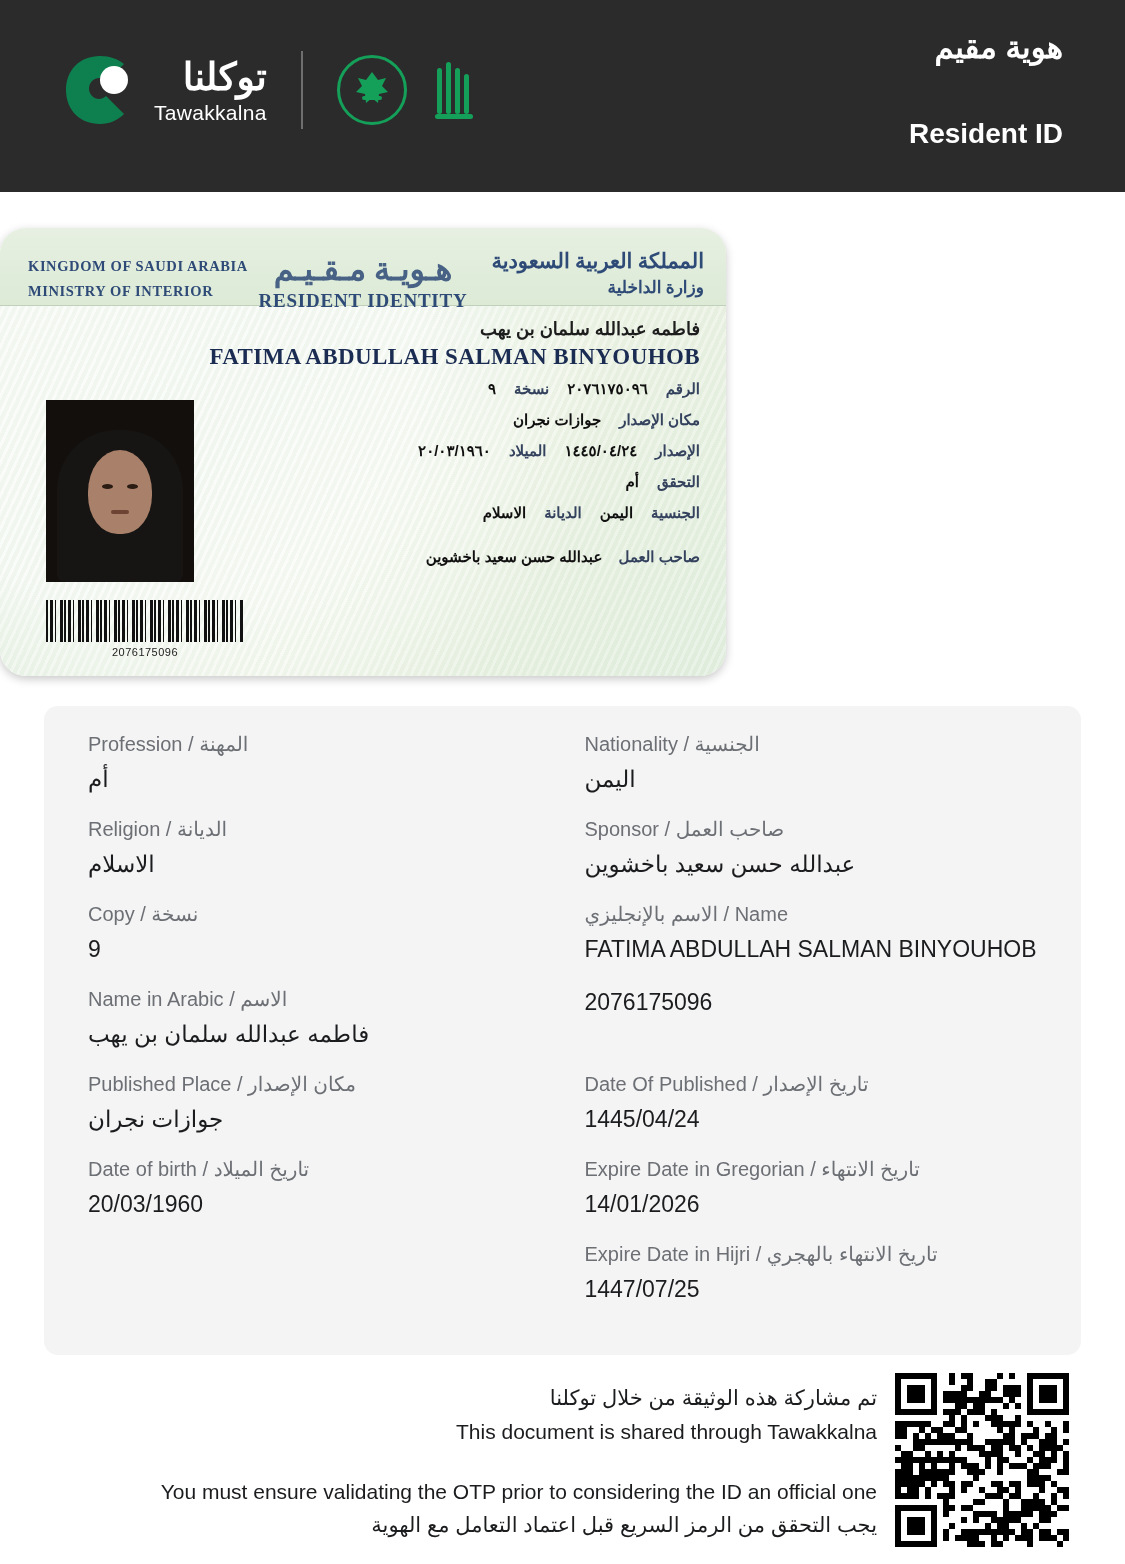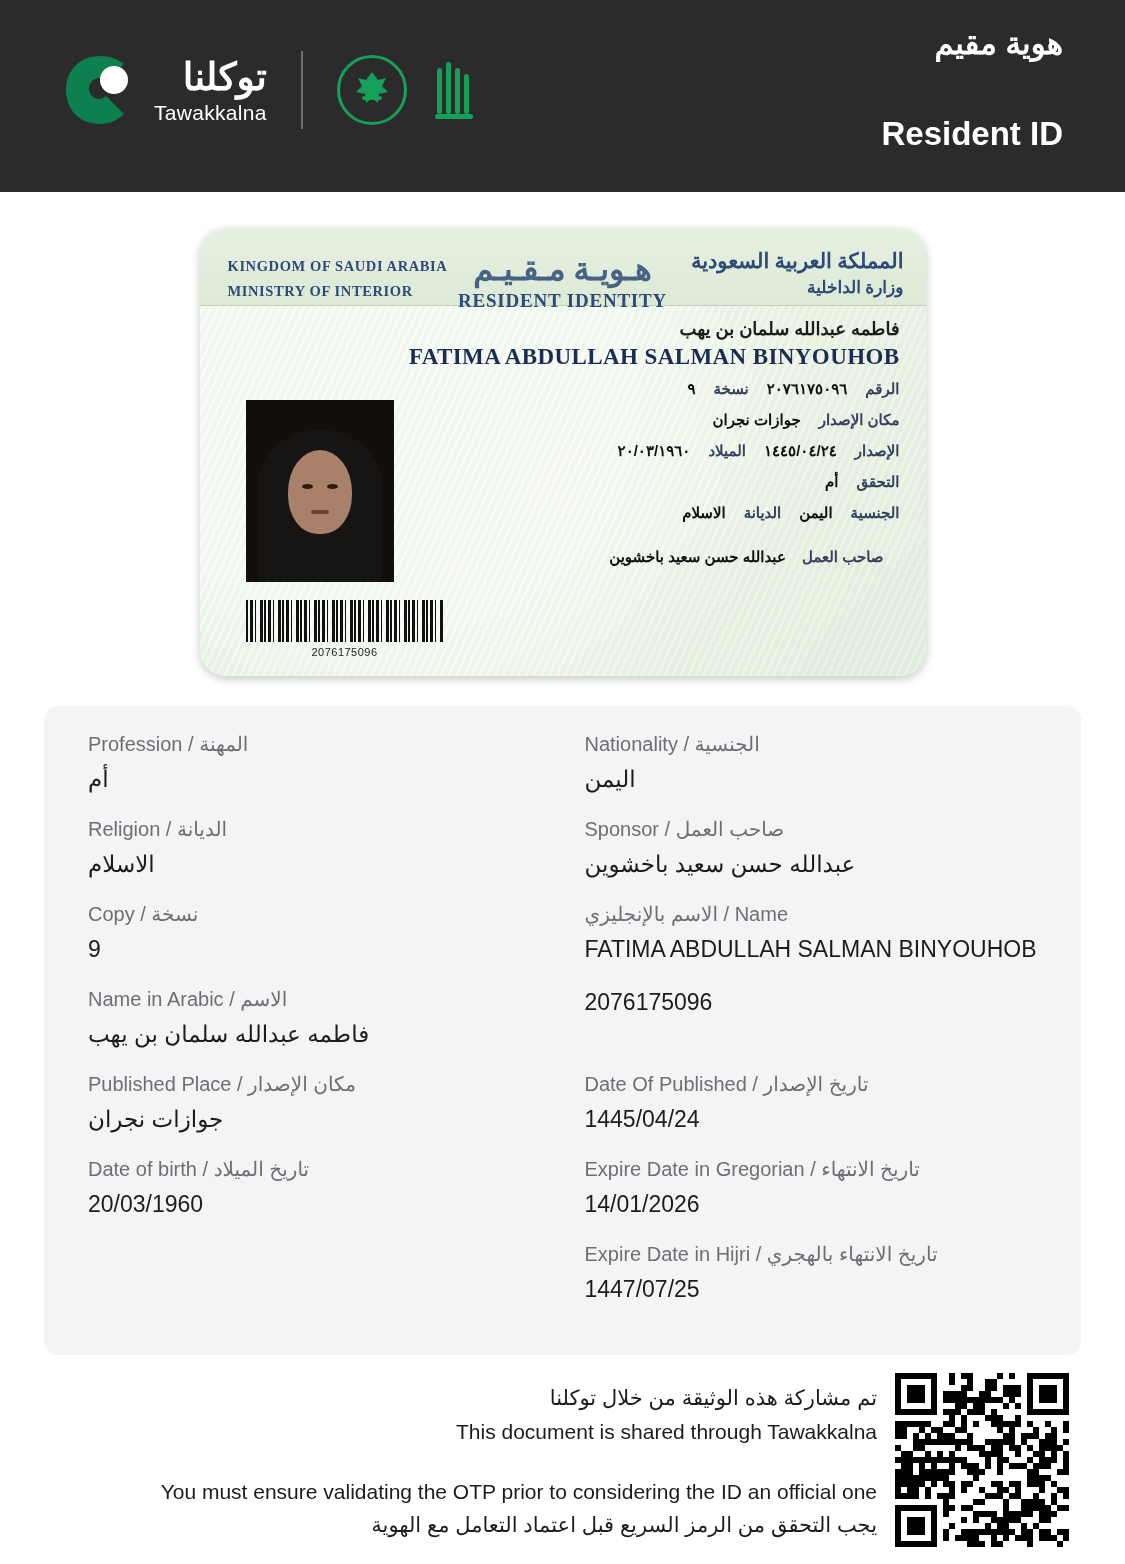--- a/index.html
+++ b/index.html
@@ -89,30 +89,30 @@
   .header-right {
     text-align: right;
     color: #ffffff;
   }
   .header-right .ar {
     font-size: 31px;
     font-weight: bold;
     line-height: 1.3;
   }
   .header-right .en {
-    font-size: 33px;
+    font-size: 28px;
     font-weight: bold;
     line-height: 1.3;
     margin-top: 48px;
   }
 
   
   .card-wrap {
     display: flex;
-    justify-content: center;
+    justify-content: flex-start;
     padding-top: 36px;
   }
   .id-card {
     position: relative;
     width: 726px;
     height: 448px;
     border-radius: 26px;
     background:
       radial-gradient(circle at 20% 25%, rgba(255,255,255,.75) 0 40%, rgba(255,255,255,0) 70%),
       linear-gradient(135deg, #e9f2e4 0%, #dfeddb 35%, #eef4e6 60%, #e3efe0 100%);
@@ -246,21 +246,21 @@
     justify-content: flex-start;
     gap: 18px;
     margin-bottom: 13px;
     white-space: nowrap;
   }
   .cf-lab { color: #34425e; font-weight: bold; }
   .cf-val { font-weight: bold; color: #101010; }
 
   .card-sponsor {
     position: absolute;
-    right: 42px;
+    right: 26px;
     top: 320px;
     direction: rtl;
     font-size: 15px;
     font-weight: bold;
     color: #1b1b1b;
     font-family: "Liberation Sans", sans-serif;
   }
   .card-sponsor .cf-lab { margin-left: 12px; }
 
   .barcode {

